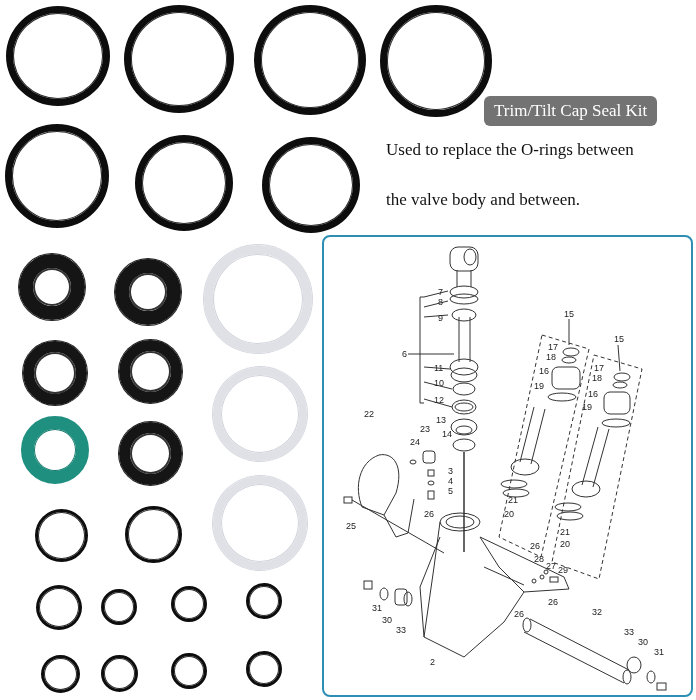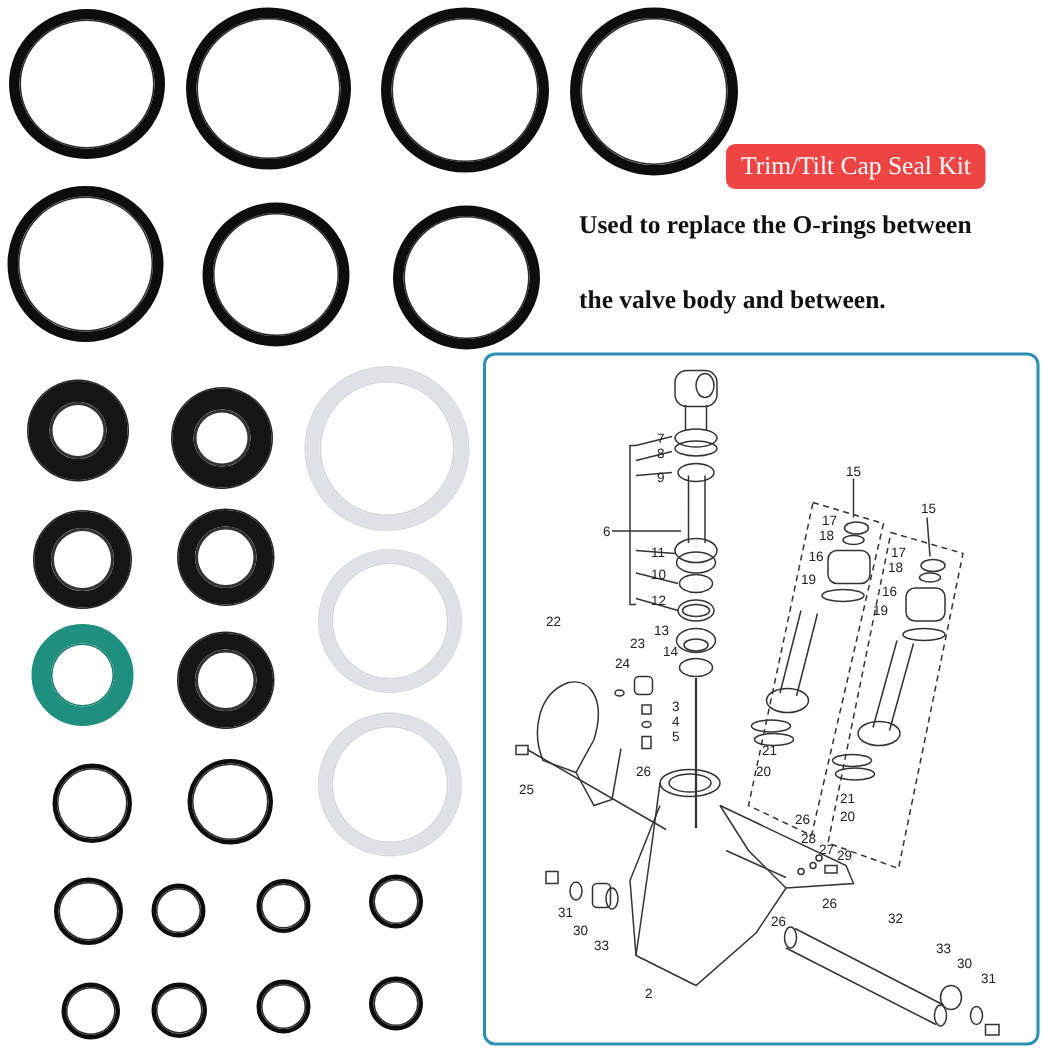--- a/index.html
+++ b/index.html
@@ -4,24 +4,24 @@
 <style>
   html, body { margin: 0; padding: 0; background: #ffffff; }
   body { width: 696px; height: 700px; position: relative; overflow: hidden; font-family: "Liberation Serif", "DejaVu Serif", serif; }
   .ring { position: absolute; border-radius: 50%; box-sizing: border-box; background: transparent; }
   .ring.black { border-style: solid; border-color: #0d0d0d; box-shadow: inset 0 0 0 1px #2a2a2a; }
   .ring.seal  { border-style: solid; border-color: #151515; box-shadow: inset 0 0 0 2px #333, 0 0 0 1px #222; }
   .ring.green { border-style: solid; border-color: #1f8f80; box-shadow: inset 0 0 0 1px #16786b; }
   .ring.white { border-style: solid; border-color: #dfe1e6; box-shadow: inset 0 0 0 1px #d0d3da, 0 0 0 1px #d5d8de; }
   .badge {
     position: absolute; left: 484px; top: 96px; height: 30px; padding: 0 10px;
-    background: #ef4444; color: #ffffff; border-radius: 6px;
+    background: #737373; color: #ffffff; border-radius: 6px;
     font-family: "Liberation Serif", serif; font-size: 17px; line-height: 30px; white-space: nowrap;
   }
-  .desc { position: absolute; left: 386px; color: #111; font-family: "Liberation Serif", serif; font-weight: bold; font-size: 17px; white-space: nowrap; }
+  .desc { position: absolute; left: 386px; color: #111; font-family: "Liberation Serif", serif; font-weight: normal; font-size: 17px; white-space: nowrap; }
   .diagram {
     position: absolute; left: 322px; top: 235px; width: 371px; height: 462px;
     border: 2px solid #2d8fb4; border-radius: 8px; box-sizing: border-box; background: #fff; overflow: hidden;
   }
   .diagram svg { position: absolute; left: 0; top: 0; }
   .lbl { font-family: "Liberation Sans", "DejaVu Sans", sans-serif; font-size: 9px; fill: #222; }
 </style>
 </head>
 <body>
 

